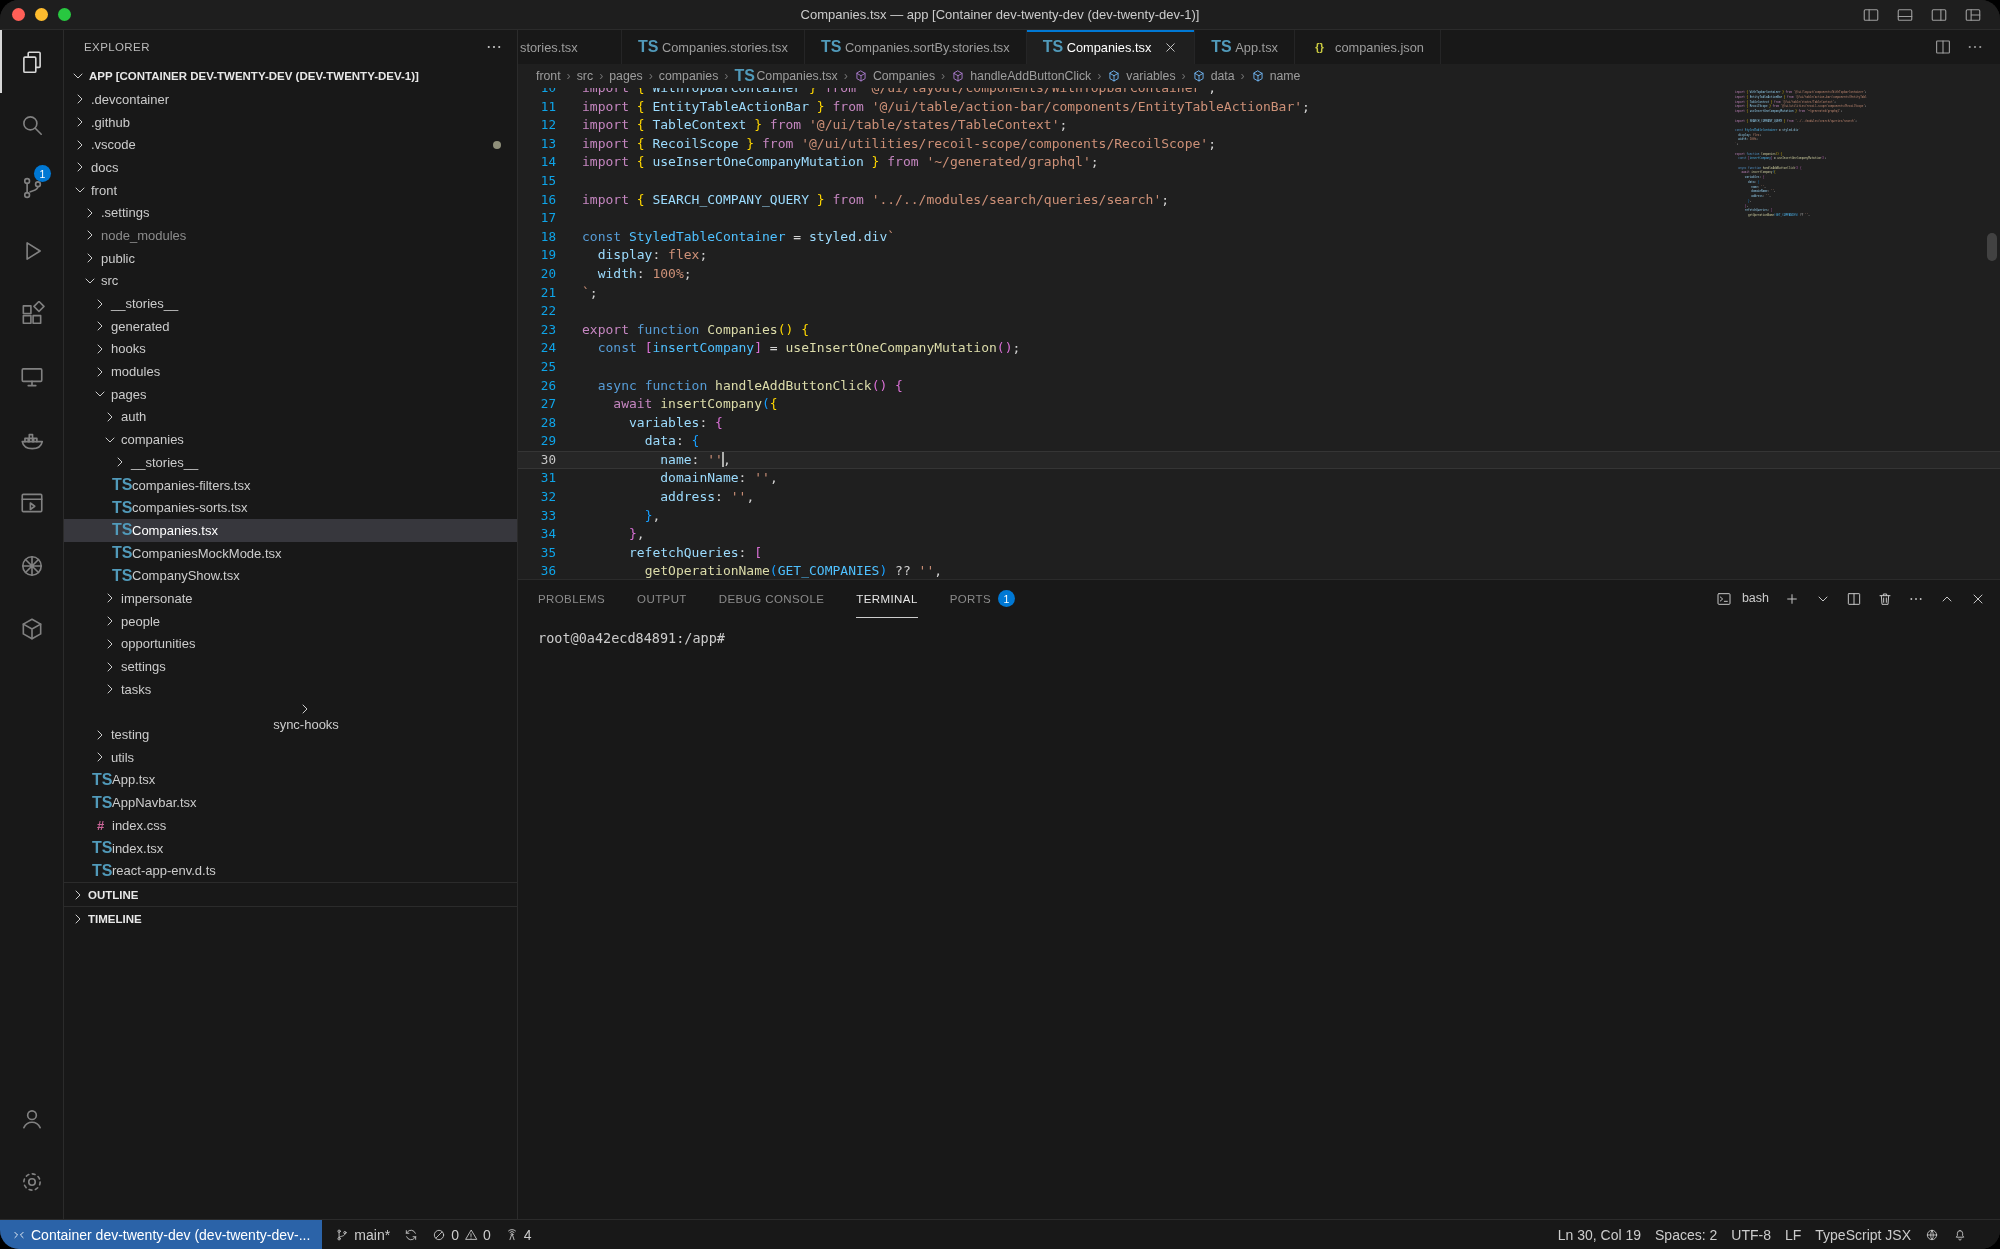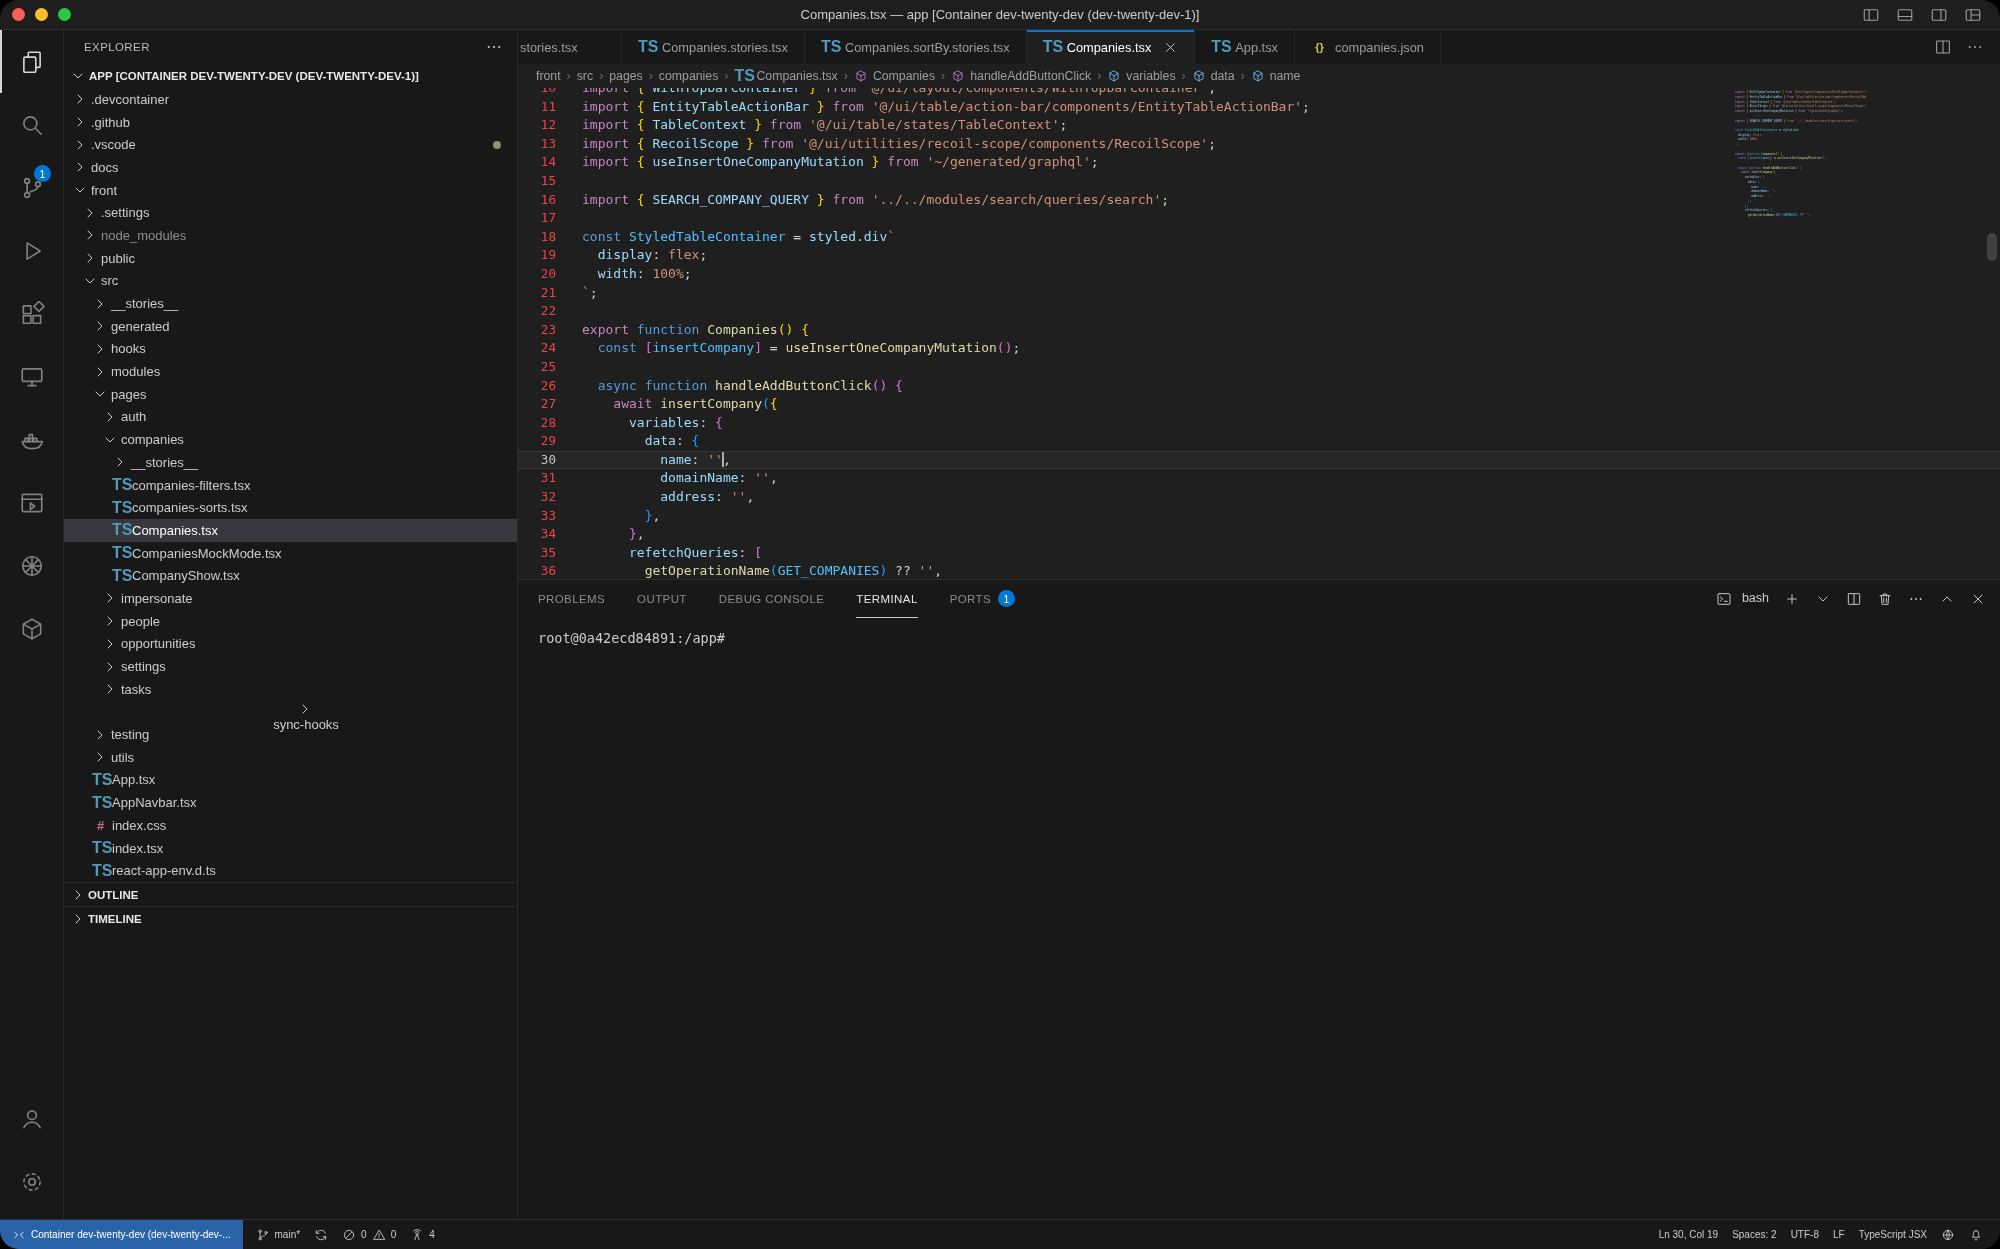--- a/index.html
+++ b/index.html
@@ -48,21 +48,21 @@
 .tab-actions{margin-left:auto;display:flex;align-items:center;gap:14px;padding-right:16px}
 .breadcrumbs{height:24px;flex:none;background:#1f1f1f;display:flex;align-items:center;padding-left:18px;font-size:12.3px;color:#9d9d9d;gap:3px;white-space:nowrap}
 .bc-item{display:inline-flex;align-items:center;gap:5px;cursor:pointer}
 .bc-sep{color:#6f6f6f;margin:0 3px}
 .sym-fn{color:#b180d7}
 .sym-var{color:#75beff}
 .editor{height:491px;flex:none;position:relative;overflow:hidden;background:#1f1f1f}
 .code-scroll{margin-top:-9px}
 .code-line{display:flex;height:18.6px;line-height:18.6px;font-family:"DejaVu Sans Mono","Liberation Mono",monospace;font-size:13px;white-space:pre}
 .code-line.current{background:rgba(255,255,255,0.03);box-shadow:inset 0 1px 0 #353535,inset 0 -1px 0 #353535}
-.gutter-num{width:64px;flex:none;text-align:right;padding-right:26px;color:#ef4444;font-size:12.6px}
+.gutter-num{width:64px;flex:none;text-align:right;padding-right:26px;color:#0ea5e9;font-size:12.6px}
 .code-line.current .gutter-num{color:#c6c6c6}
 .line-content{flex:1;white-space:pre}
 .caret{display:inline-block;width:2px;height:15px;background:#aeafad;margin:0 -1px;vertical-align:-3px}
 .tk-kw{color:#c586c0}.tk-kw2{color:#569cd6}.tk-id{color:#9cdcfe}.tk-idc{color:#4fc1ff}
 .tk-fn{color:#dcdcaa}.tk-str{color:#ce9178}.tk-pl{color:#d4d4d4}
 .tk-b1{color:#ffd700}.tk-b2{color:#da70d6}.tk-b3{color:#179fff}
 .tk-cssp{color:#9cdcfe}.tk-cssv{color:#ce9178}.tk-cst{color:#4fc1ff}
 .minimap{position:absolute;top:2px;right:133px;width:132px;height:96%;overflow:hidden;opacity:.9}
 .minimap-inner{transform:scale(0.225);transform-origin:top left;width:590px;font-family:"DejaVu Sans Mono","Liberation Mono",monospace;font-size:12px}
 .mm-line{height:21px;line-height:21px;white-space:pre}
@@ -70,23 +70,23 @@
 .panel{height:640px;flex:none;background:#181818;border-top:1px solid #2b2b2b;display:flex;flex-direction:column}
 .panel-header{height:38px;flex:none;display:flex;align-items:stretch;padding:0 14px 0 20px}
 #panel-tabs{display:flex;align-items:stretch}
 .panel-tab{display:flex;align-items:center;margin-right:32px;font-size:11.5px;letter-spacing:.4px;color:#8b8b8b;border-bottom:1px solid transparent;cursor:pointer;gap:7px}
 .panel-tab.active{color:#e7e7e7;border-bottom-color:#cccccc}
 .panel-badge{background:var(--accent);color:#fff;width:17px;height:17px;border-radius:9px;font-size:10.5px;display:flex;align-items:center;justify-content:center}
 .panel-actions{margin-left:auto;display:flex;align-items:center;gap:15px;color:#c5c5c5}
 .pa-btn{display:flex;align-items:flex-start;gap:10px;cursor:pointer}
 .pa-label{font-size:12.5px;color:#cccccc}
 .terminal{flex:1;padding:12px 0 0 20px;font-family:"DejaVu Sans Mono","Liberation Mono",monospace;font-size:13.5px;color:#cccccc}
-.statusbar{height:30px;flex:none;background:#181818;border-top:1px solid #2b2b2b;display:flex;align-items:stretch;justify-content:space-between;font-size:10px;color:#cccccc}
+.statusbar{height:30px;flex:none;background:#181818;border-top:1px solid #2b2b2b;display:flex;align-items:stretch;justify-content:space-between;font-size:14px;color:#cccccc}
 .sb-left,.sb-right{display:flex;align-items:stretch}
-.sb-right{padding-right:10px}
+.sb-right{padding-right:26px}
 .sb-item{display:flex;align-items:center;gap:5px;padding:0 7px;cursor:pointer}
 .sb-item.sb-remote{background:var(--remoteBg);color:#ffffff;padding:0 12px;margin-right:6px}
 .sb-label{white-space:nowrap}
 .icon{display:inline-flex}
 .icon svg{width:100%;height:100%}
 .i26{width:26px;height:26px}.i18{width:18px;height:18px}.i16{width:16px;height:16px}.i14{width:14px;height:14px}
 </style>
 </head>
 <body>
 

